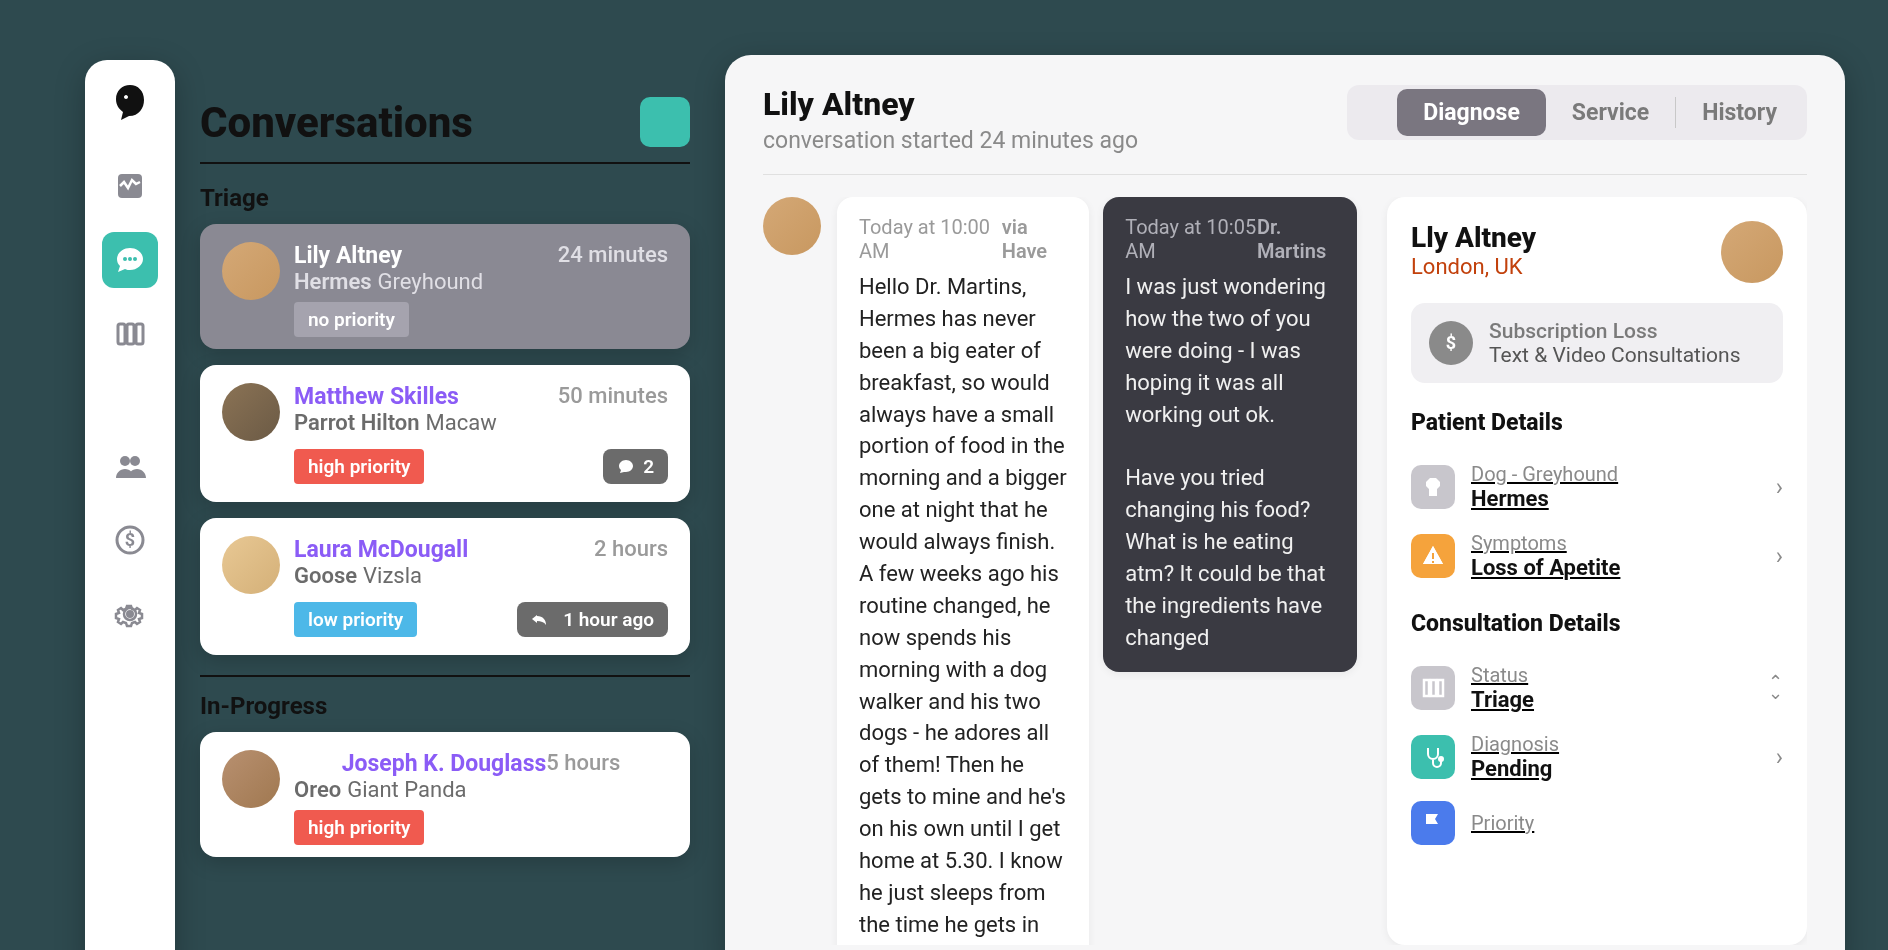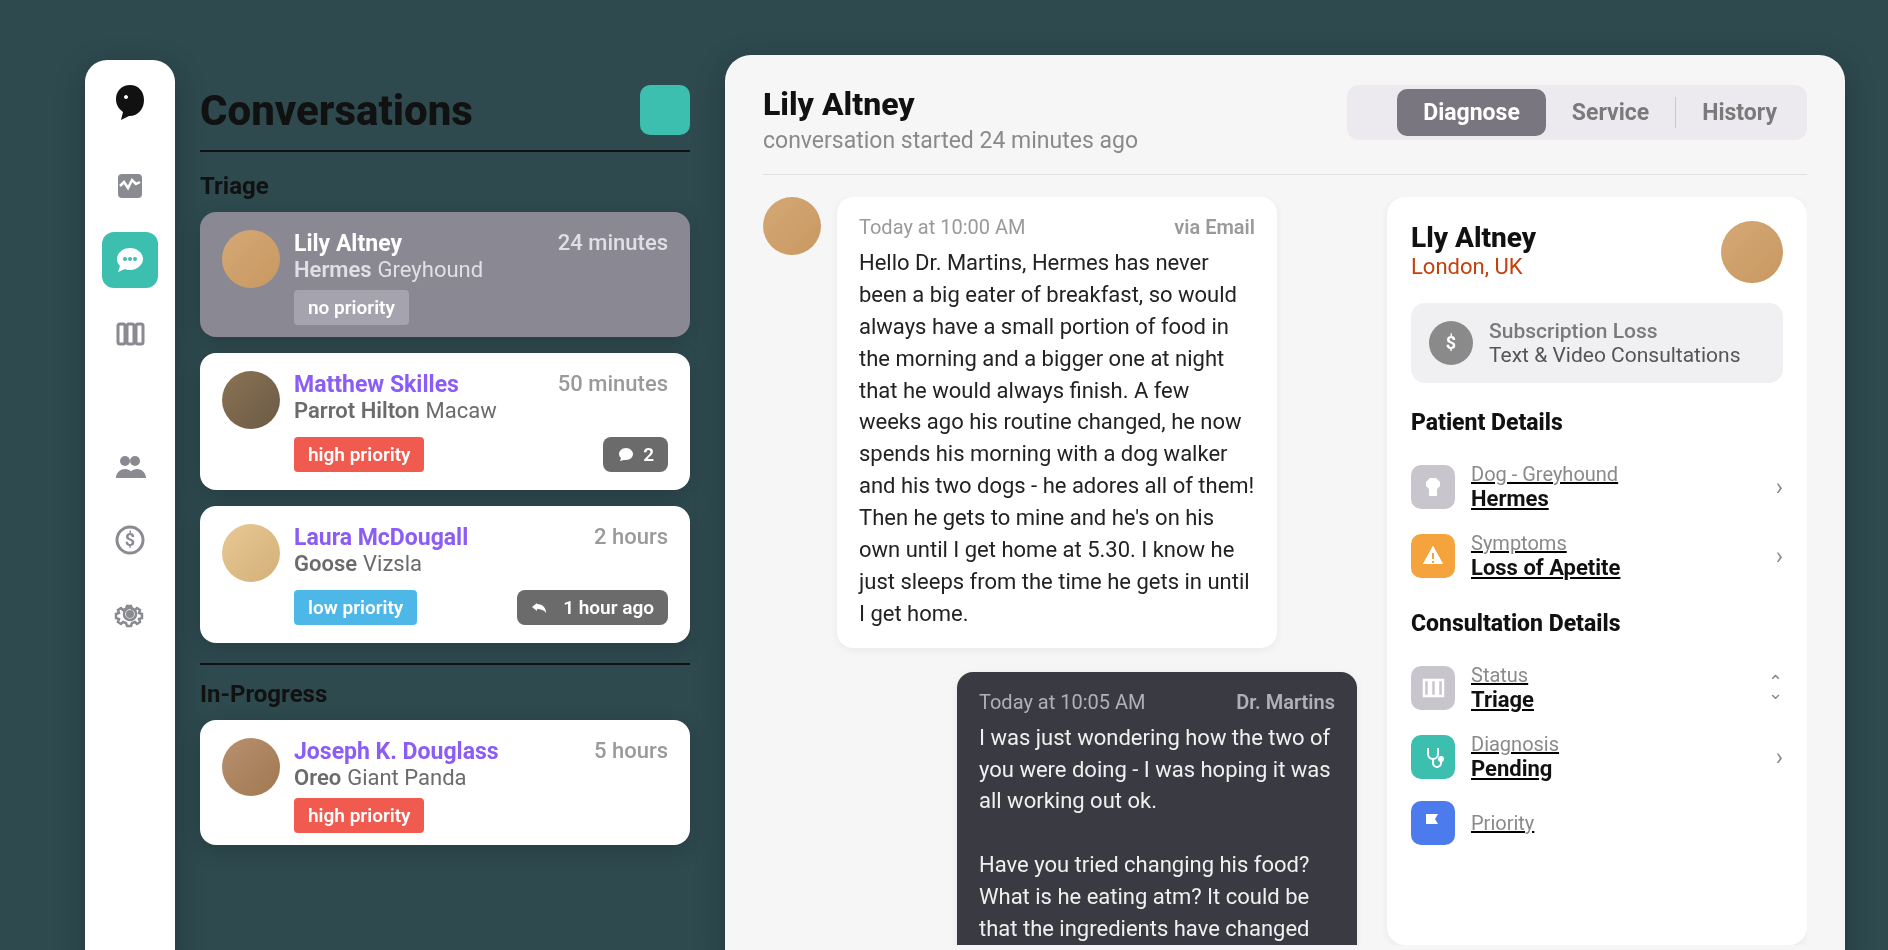--- a/index.html
+++ b/index.html
@@ -39,21 +39,21 @@
   align-items: center;
   justify-content: center;
   cursor: pointer;
 }
 .nav-item.active { background: #3cbfae; }
 .nav-item svg { width: 32px; height: 32px; }
 
 .conversations-panel {
   position: absolute;
   left: 200px;
-  top: 85px;
+  top: 97px;
   width: 490px;
 }
 .conv-header {
   display: flex;
   justify-content: space-between;
   align-items: center;
   margin-bottom: 20px;
   border-bottom: 2px solid #111;
   padding-bottom: 15px;
 }
@@ -204,22 +204,22 @@
 
 .detail-body {
   display: flex;
   gap: 30px;
   flex: 1;
   overflow: hidden;
 }
 .chat-col {
   flex: 1;
   display: flex;
-  flex-direction: column;
-  gap: 24px;
+  flex-direction: row;
+  gap: 14px;
 }
 .msg-block {
   display: flex;
   gap: 16px;
   align-items: flex-start;
 }
 .msg-avatar {
   width: 58px;
   height: 58px;
   border-radius: 50%;
@@ -469,21 +469,21 @@
     </div>
   </div>
 
   <div style="border-top:2px solid #111;margin:20px 0 0"></div>
   <div class="section-label">In-Progress</div>
 
   <div class="conv-card">
     <div class="conv-row1">
       <div class="avatar a4"></div>
       <div class="conv-info">
-        <div style="display:flex;justify-content:space-between">
+        <div style="display:flex;justify-content:center">
           <div class="conv-name">Joseph K. Douglass</div>
           <div class="conv-time">5 hours</div>
         </div>
         <div class="conv-pet">
           <span>Oreo</span><span class="breed">Giant Panda</span>
         </div>
         <div style="margin-top:14px">
           <span class="priority-badge priority-high">high priority</span>
         </div>
       </div>
@@ -505,21 +505,21 @@
     </div>
   </div>
 
   <div class="detail-body">
     <div class="chat-col">
       <div class="msg-block">
         <div class="msg-avatar"></div>
         <div class="msg-bubble">
           <div class="msg-meta">
             <span>Today at 10:00 AM</span>
-            <span class="via">via Email</span>
+            <span class="via">via Have</span>
           </div>
           <div class="msg-text">Hello Dr. Martins, Hermes has never been a big eater of breakfast, so would always have a small portion of food in the morning and a bigger one at night that he would always finish. A few weeks ago his routine changed, he now spends his morning with a dog walker and his two dogs - he adores all of them! Then he gets to mine and he's on his own until I get home at 5.30. I know he just sleeps from the time he gets in until I get home.</div>
         </div>
       </div>
 
       <div class="msg-block" style="justify-content:flex-end">
         <div class="msg-bubble dark">
           <div class="msg-meta">
             <span>Today at 10:05 AM</span>
             <span class="via">Dr. Martins</span>

